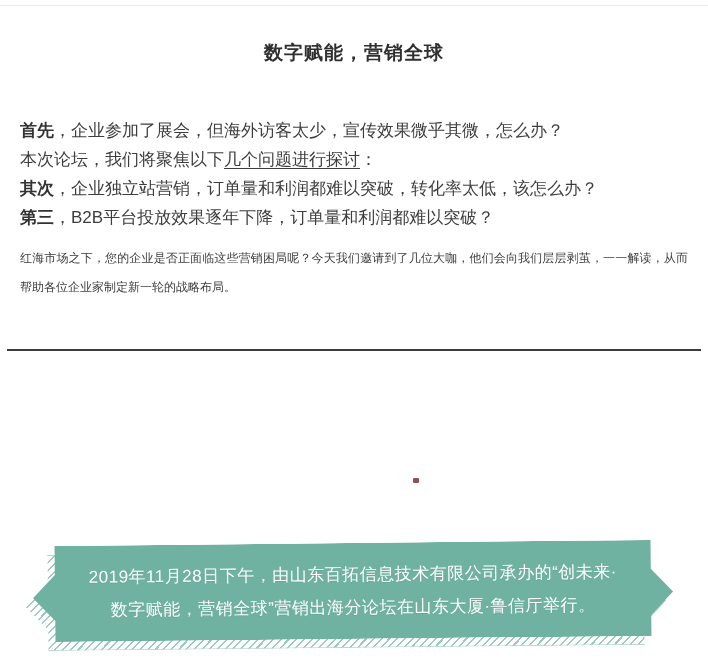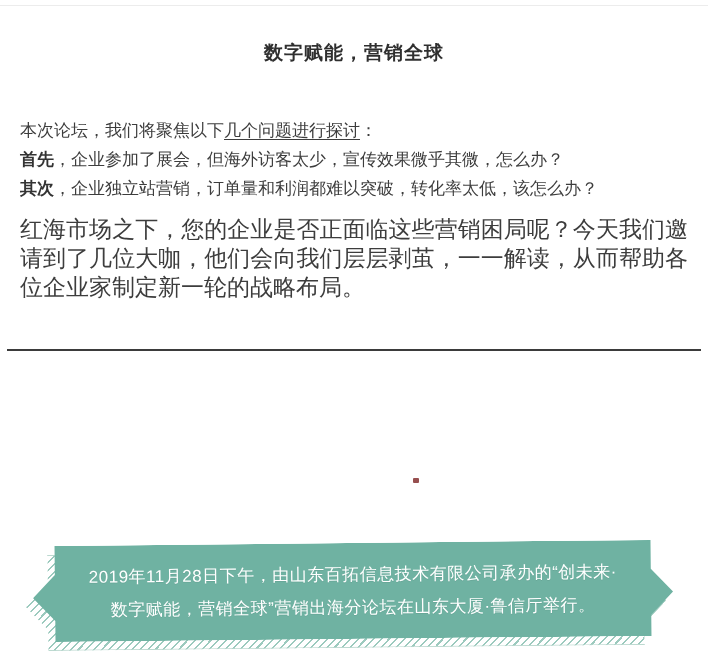--- a/index.html
+++ b/index.html
@@ -31,21 +31,21 @@
     margin: 52px 20px 0 20px;
     font-size: 17px;
     line-height: 29px;
     color: #3d3d3d;
   }
   .intro-line { white-space: nowrap; }
   .q-label { font-weight: bold; color: #333333; }
   .u-underline { text-decoration: underline; text-underline-offset: 3px; }
   .summary-par {
     margin: 12px 20px 0 20px;
-    font-size: 23px;
+    font-size: 12px;
     line-height: 29px;
     color: #3d3d3d;
     text-align: justify;
   }
   .divider {
     margin: 47px 7px 0 7px;
     height: 2px;
     background: #3b3b3b;
   }
   .red-dot {
@@ -106,27 +106,30 @@
 </style>
 </head>
 <body>
 
 <div class="page">
 
   <div class="article-title">数字赋能，营销全球</div>
 
   <div class="intro-block">
     <div class="intro-line">
+      <span class="q-label">首先</span><span>，企业参加了展会，但海外访客太少，宣传效果微乎其微，怎么办？</span>
+    </div>
+    <div class="intro-line">
       <span>本次论坛，我们将聚焦以下</span><span class="u-underline">几个问题进行探讨</span><span>：</span>
     </div>
     <div class="intro-line">
-      <span class="q-label">首先</span><span>，企业参加了展会，但海外访客太少，宣传效果微乎其微，怎么办？</span>
+      <span class="q-label">其次</span><span>，企业独立站营销，订单量和利润都难以突破，转化率太低，该怎么办？</span>
     </div>
     <div class="intro-line">
-      <span class="q-label">其次</span><span>，企业独立站营销，订单量和利润都难以突破，转化率太低，该怎么办？</span>
+      <span class="q-label">第三</span><span>，B2B平台投放效果逐年下降，订单量和利润都难以突破？</span>
     </div>
   </div>
 
   <div class="summary-par">红海市场之下，您的企业是否正面临这些营销困局呢？今天我们邀请到了几位大咖，他们会向我们层层剥茧，一一解读，从而帮助各位企业家制定新一轮的战略布局。</div>
 
   <div class="divider"></div>
 
   <div class="red-dot"></div>
 
   <div class="banner-wrap">

